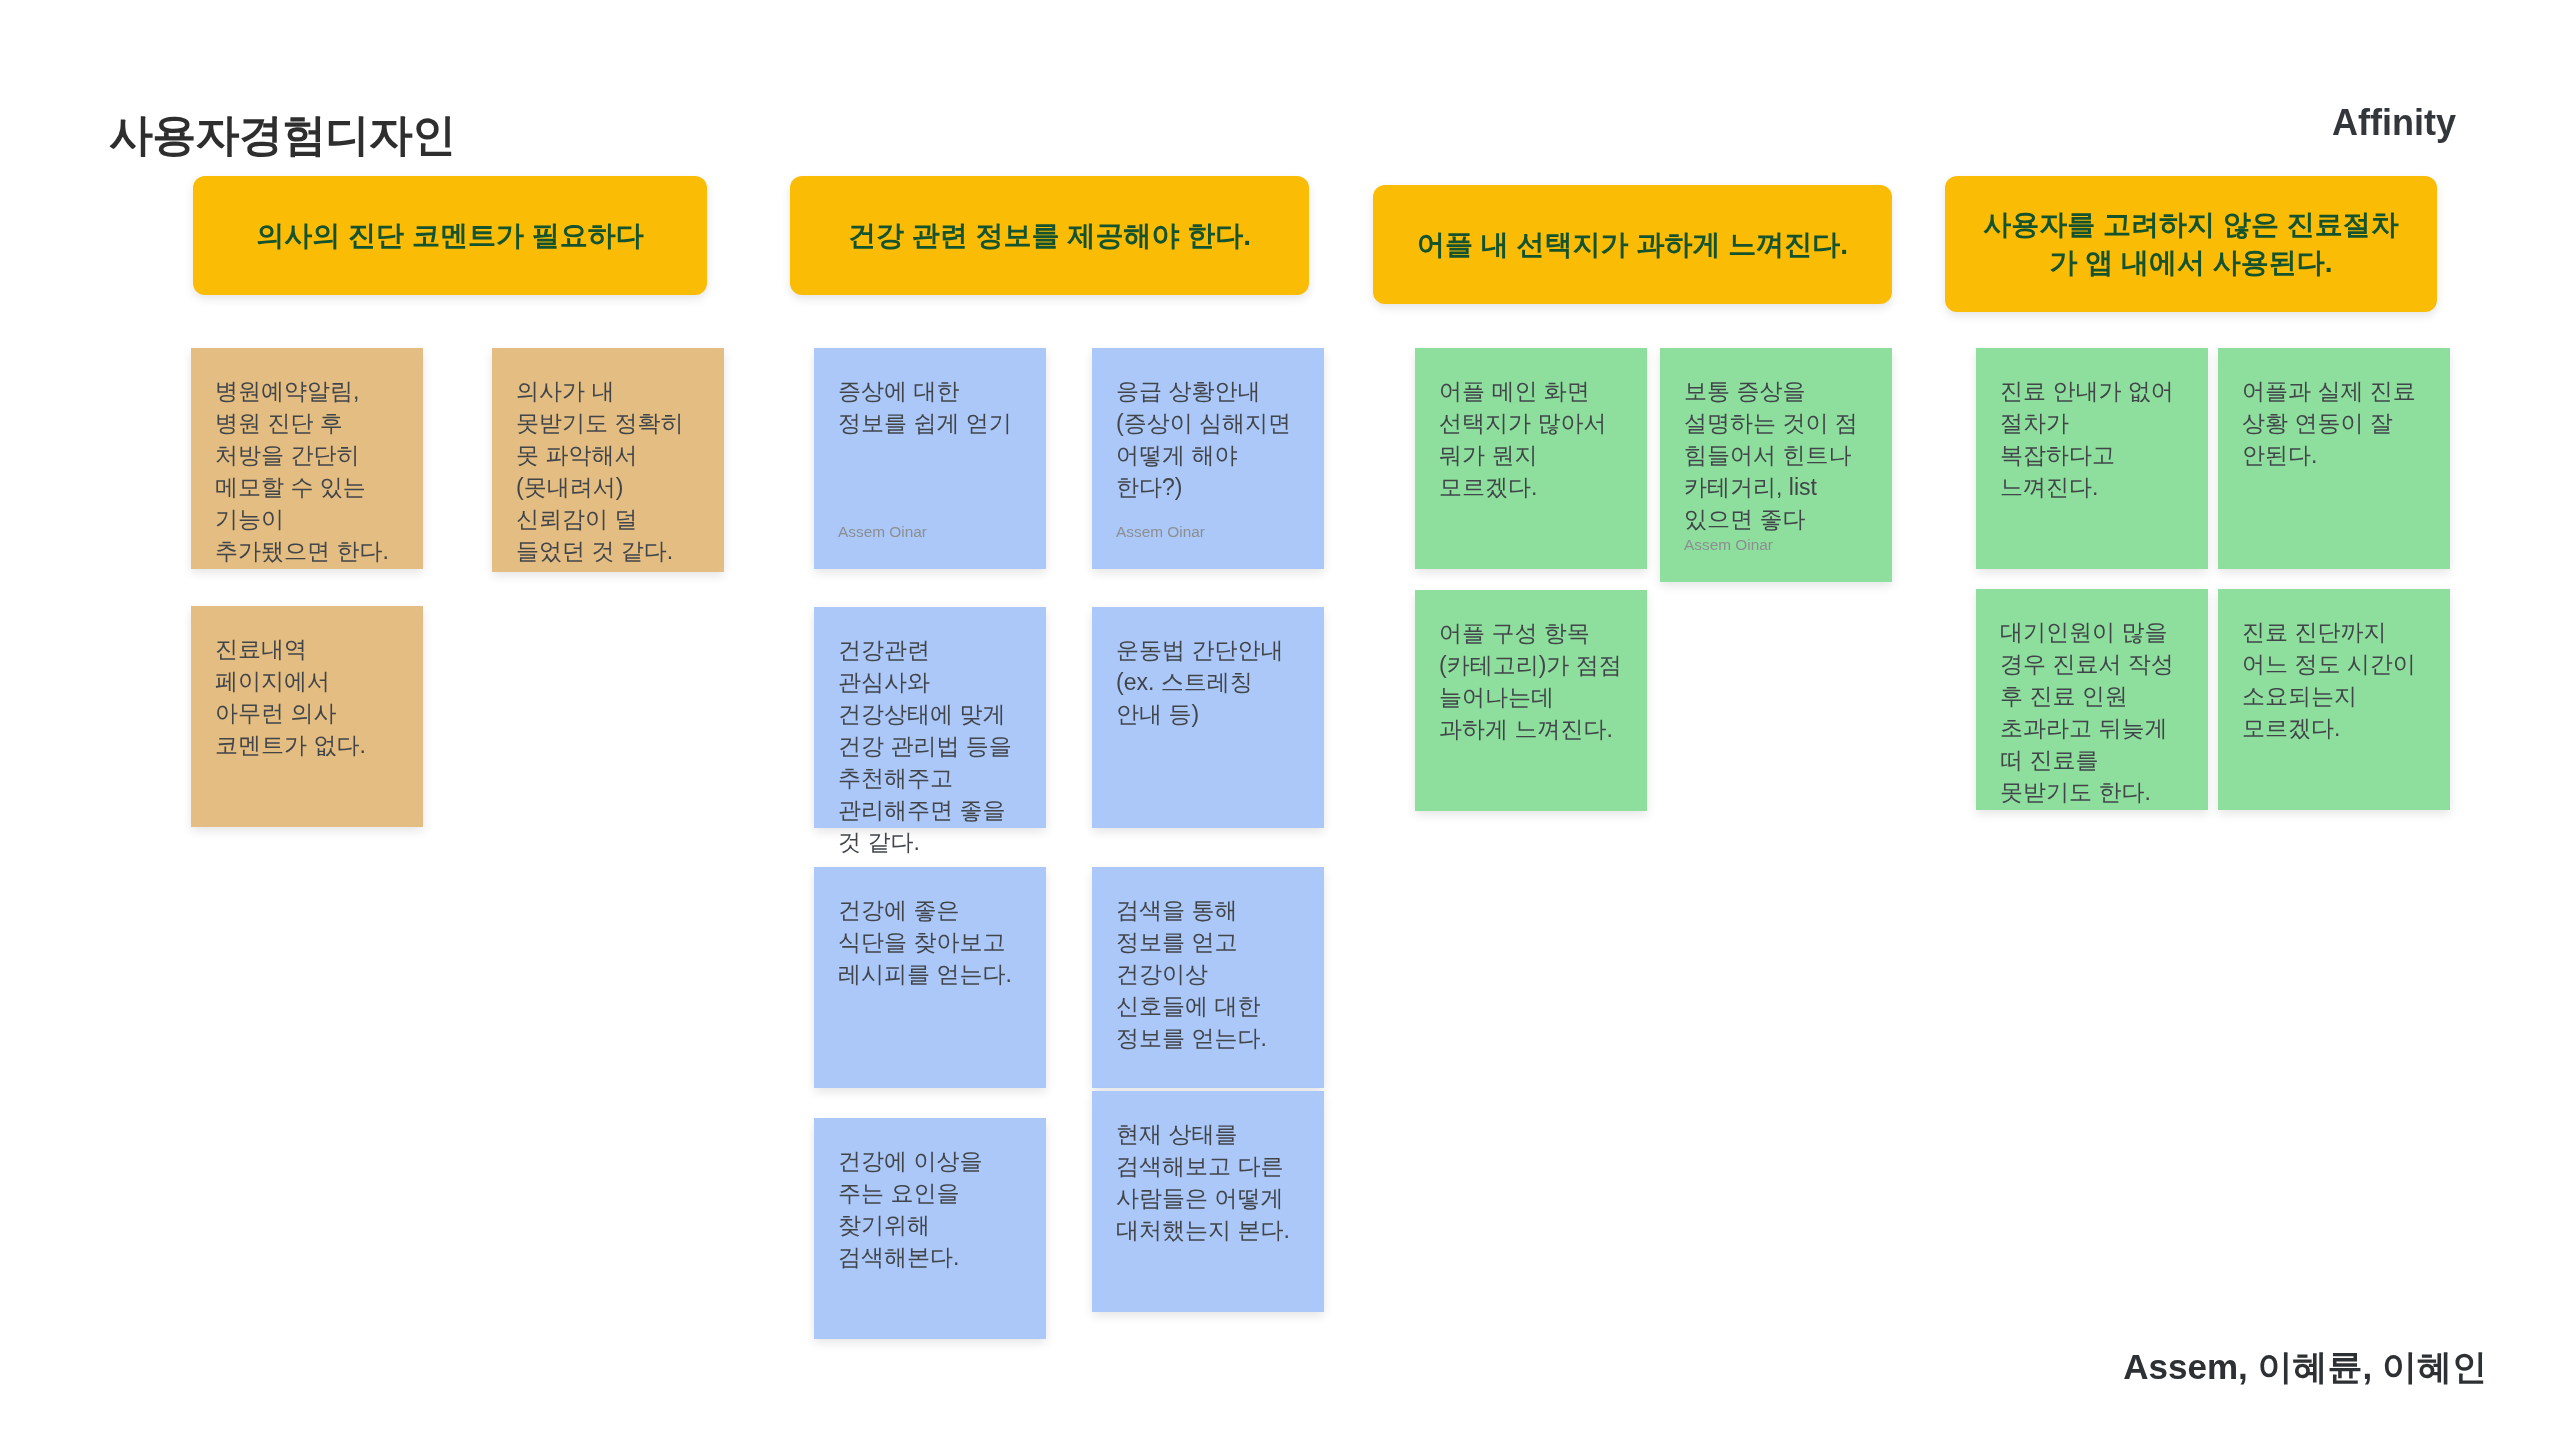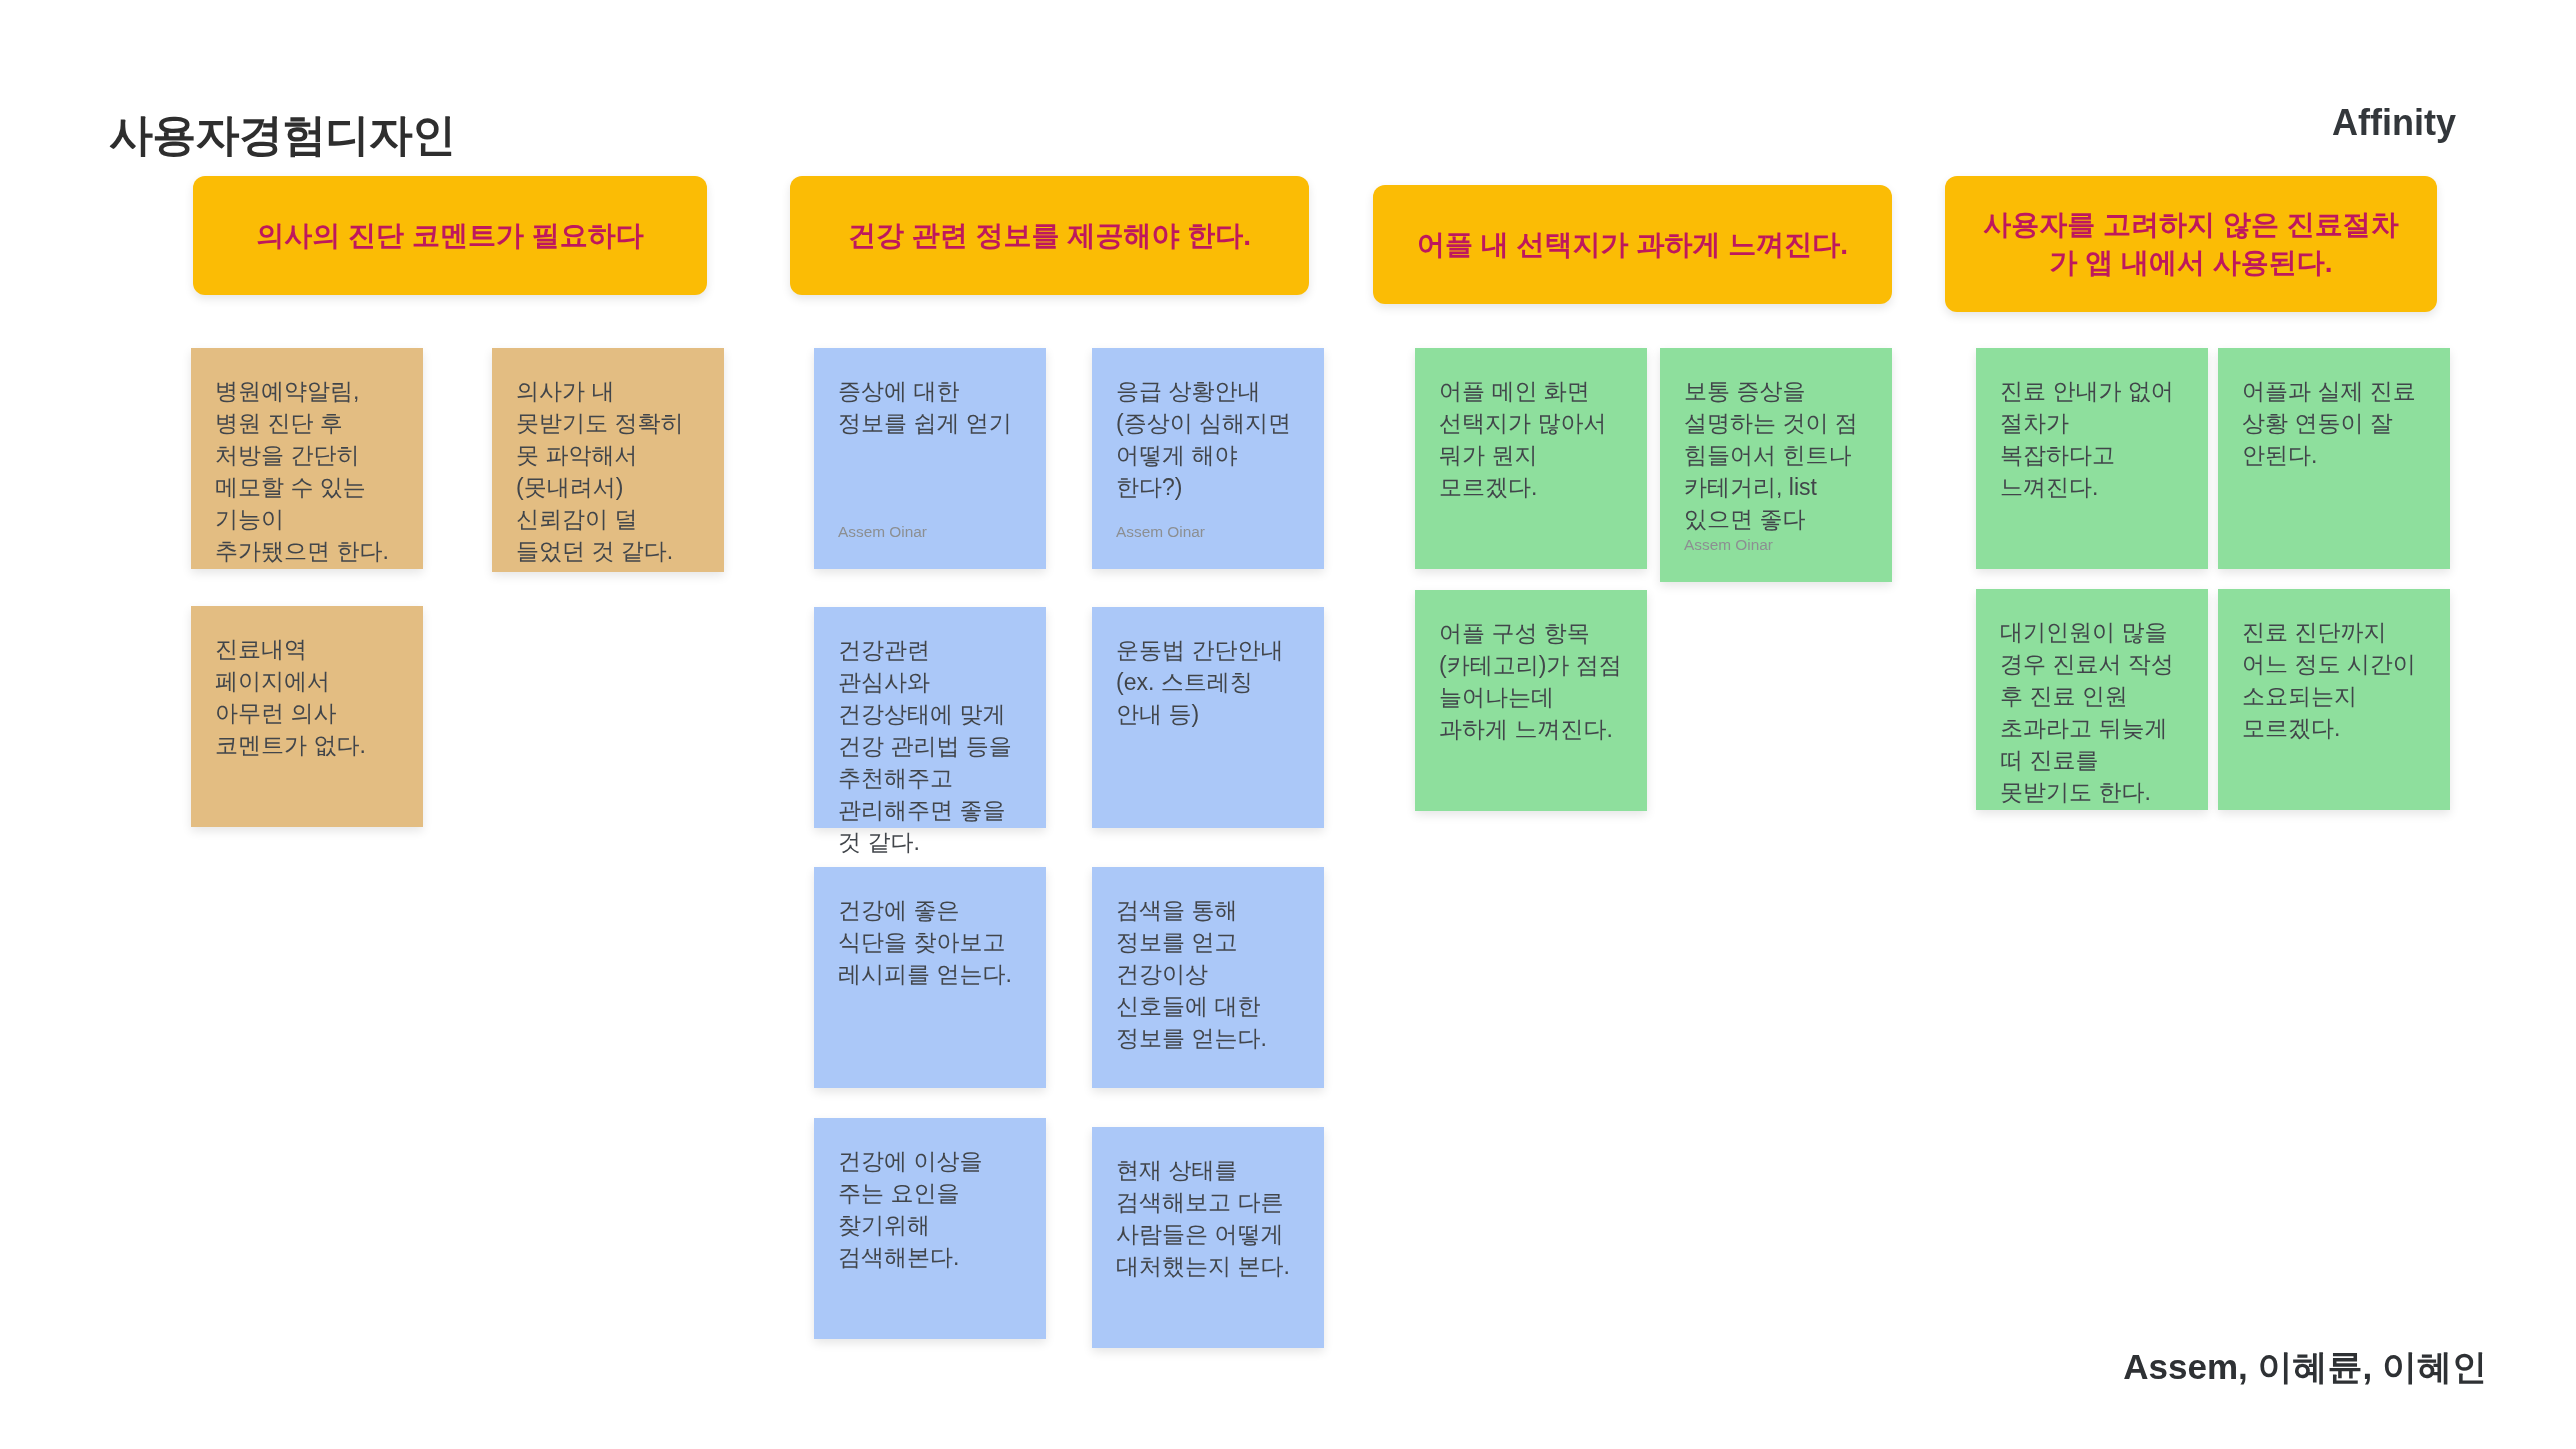--- a/index.html
+++ b/index.html
@@ -46,21 +46,21 @@
     position: absolute;
     background: #FBBC05;
     border-radius: 12px;
     box-shadow: 0 4px 9.4px rgba(0,0,0,0.10);
     display: flex;
     align-items: center;
     justify-content: center;
     text-align: center;
     font-size: 28px;
     font-weight: bold;
-    color: #be185d;
+    color: #14532d;
     line-height: 1.35;
     padding: 0 31px;
     box-sizing: border-box;
   }
   .note {
     position: absolute;
     width: 232px;
     height: 221px;
     box-sizing: border-box;
     padding: 27px 23px 0 24px;
@@ -123,21 +123,21 @@
   </div>
   <div class="note blue" style="left:814px; top:867px;">
     <div class="note-text">건강에 좋은 식단을 찾아보고 레시피를 얻는다.</div>
   </div>
   <div class="note blue" style="left:1092px; top:867px;">
     <div class="note-text">검색을 통해 정보를 얻고 건강이상 신호들에 대한 정보를 얻는다.</div>
   </div>
   <div class="note blue" style="left:814px; top:1118px;">
     <div class="note-text">건강에 이상을 주는 요인을 찾기위해 검색해본다.</div>
   </div>
-  <div class="note blue" style="left:1092px; top:1127px;">
+  <div class="note blue" style="left:1092px; top:1091px;">
     <div class="note-text">현재 상태를 검색해보고 다른 사람들은 어떻게  대처했는지 본다.</div>
   </div>
 
   <div class="note green" style="left:1415px; top:348px;">
     <div class="note-text">어플 메인 화면 선택지가 많아서 뭐가 뭔지 모르겠다.</div>
   </div>
   <div class="note green" style="left:1660px; top:348px; height:234px;">
     <div class="note-text">보통 증상을 설명하는 것이 점 힘들어서 힌트나 카테거리, list 있으면 좋다</div>
     <div class="note-author">Assem Oinar</div>
   </div>

